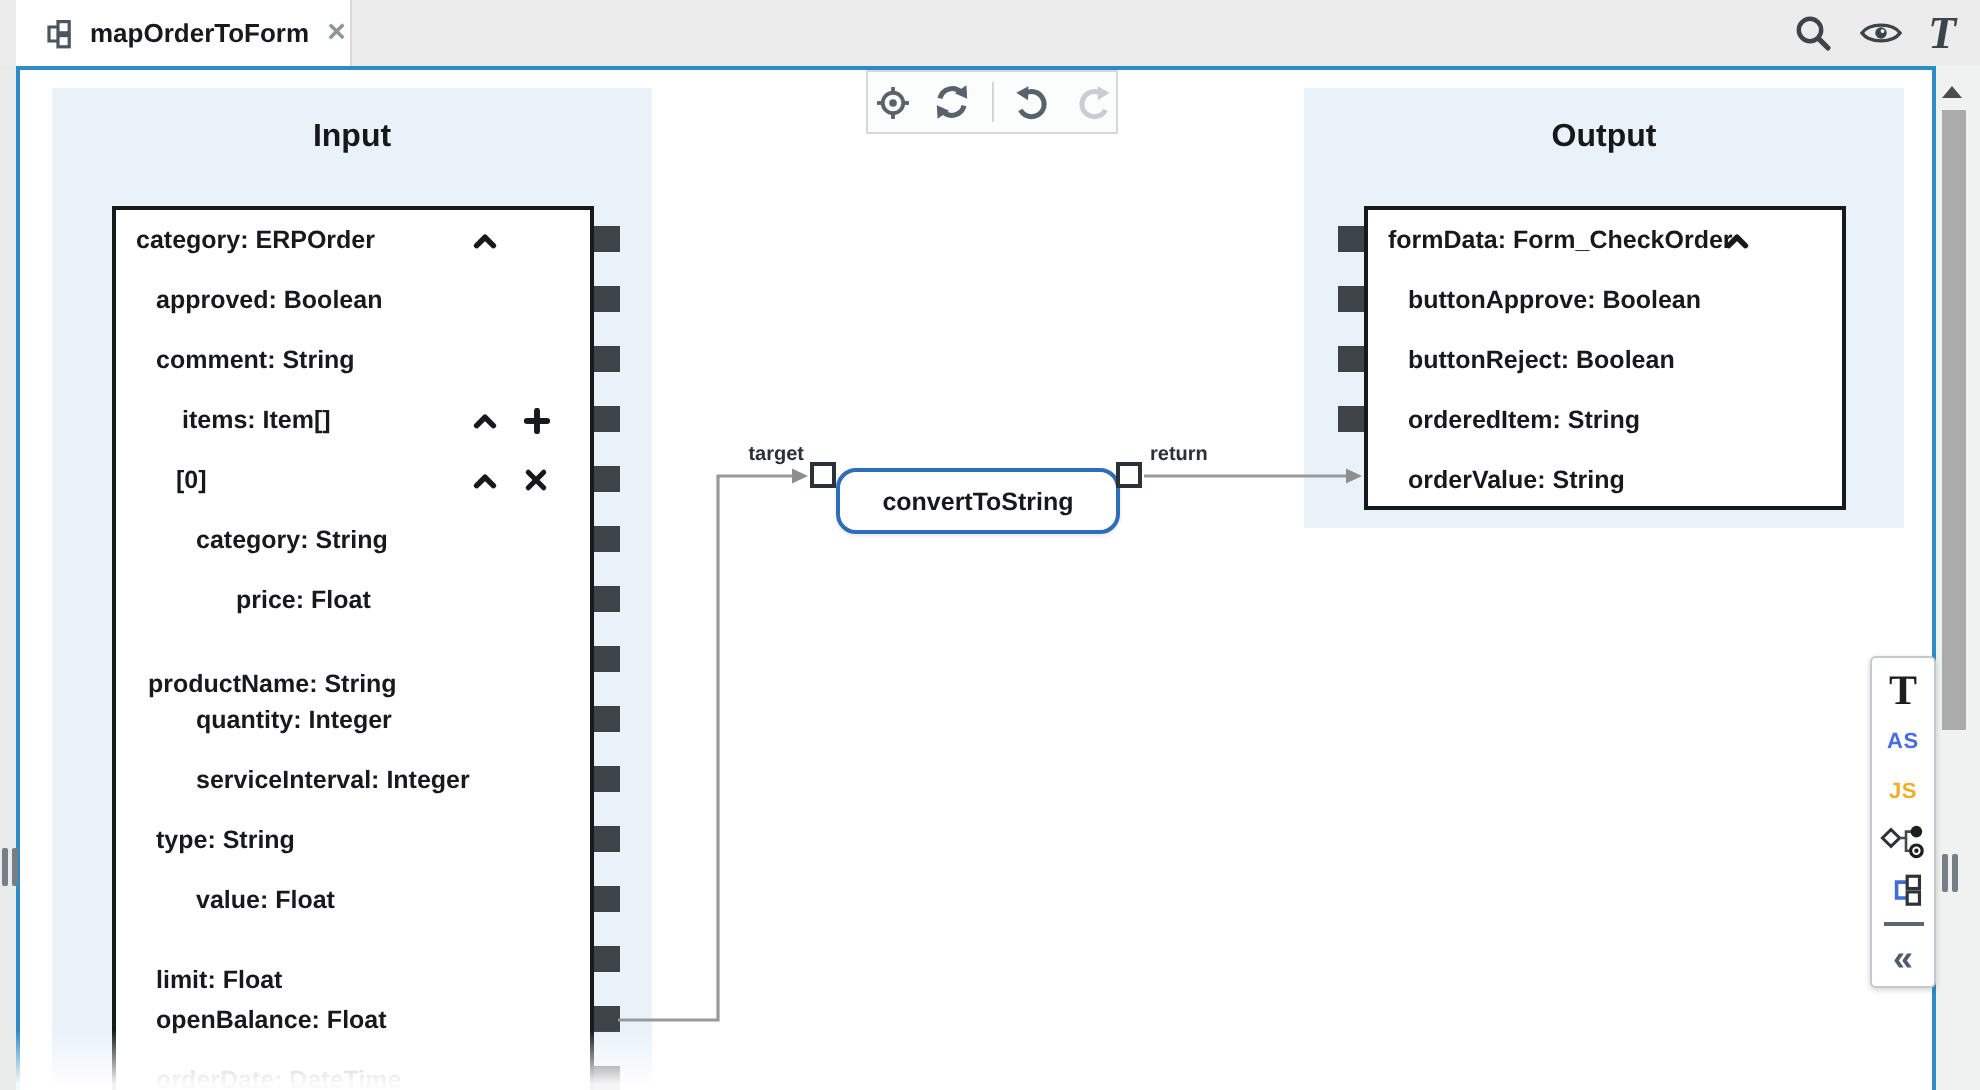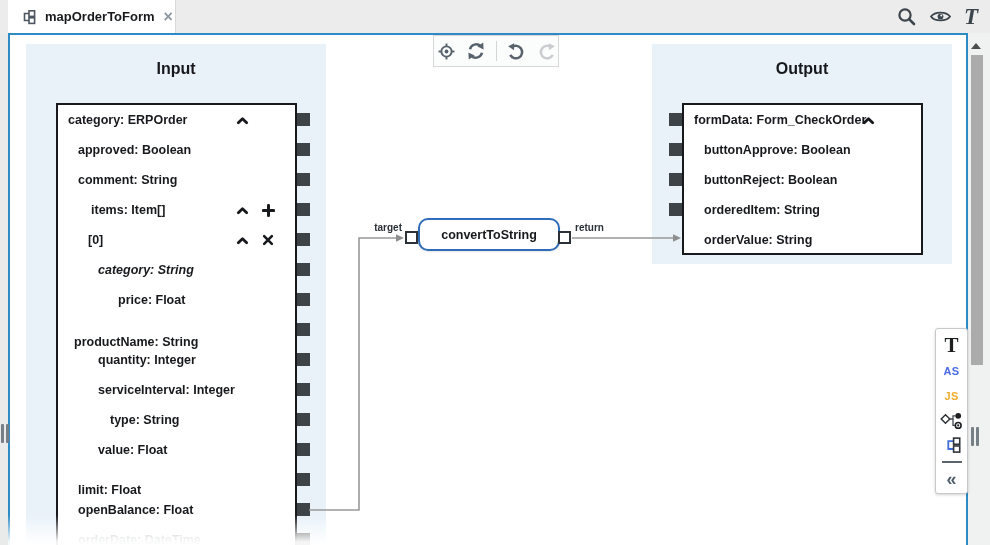--- a/index.html
+++ b/index.html
@@ -47,21 +47,21 @@
   .ports-right .port { right:-15px; }
   .ports-left .port { left:-15px; }
   .ctl { position:absolute; top:50%; transform:translateY(-50%); width:14px; height:14px;
          display:flex; align-items:center; justify-content:center; cursor:pointer; }
   .ctl.col1 { right:46px; } .ctl.col2 { right:20px; }
 
   
   .wires { position:absolute; left:0; top:0; z-index:3; pointer-events:none; }
 
   
-  .fnode { position:absolute; left:418px; top:218px; width:142px; height:33px; background:#fff;
+  .fnode { position:absolute; left:418px; top:234px; width:142px; height:33px; background:#fff;
            border:2px solid #2f6db8; border-radius:10px; display:flex; align-items:center; justify-content:center;
            font-size:12.5px; font-weight:bold; color:#16181b; z-index:4; box-shadow:0 1px 2px rgba(0,0,0,.10); }
   .fport { position:absolute; width:13px; height:13px; background:#fff; border:2px solid #2b3136; z-index:4; }
   .fport-in { left:405px; top:231px; } .fport-out { left:558px; top:231px; }
   .plabel { position:absolute; font-size:10px; font-weight:bold; color:#2b3136; z-index:4; }
   .plabel-target { left:366px; top:222px; width:36px; text-align:right; }
   .plabel-return { left:575px; top:222px; }
 
   
   .fade { position:absolute; left:8px; top:515px; width:332px; height:30px; z-index:5; pointer-events:none;
@@ -190,21 +190,21 @@
           </span>
           <span class="ctl col2">
             <svg width="12" height="12" viewBox="0 0 14 14">
               <path d="M2.5 2.5 L11.5 11.5 M11.5 2.5 L2.5 11.5" stroke="#17191c" stroke-width="3" stroke-linecap="round"></path>
             </svg>
           </span>
         </span>
         <span class="port"></span>
       </div>
       <div class="trow">
-        <span class="trow-label" style="padding-left: 40px; font-style: italic;">category: String</span>
+        <span class="trow-label" style="padding-left: 40px;">category: String</span>
         <span></span>
         <span class="port"></span>
       </div>
       <div class="trow">
         <span class="trow-label" style="padding-left: 40px; margin-left: 20px;">price: Float</span>
         <span></span>
         <span class="port"></span>
       </div>
       <div class="trow">
         <span class="trow-label" style="padding-left: 16px; margin-top: 24px;">productName: String</span>
@@ -215,21 +215,21 @@
         <span class="trow-label" style="padding-left: 40px;">quantity: Integer</span>
         <span></span>
         <span class="port"></span>
       </div>
       <div class="trow">
         <span class="trow-label" style="padding-left: 40px;">serviceInterval: Integer</span>
         <span></span>
         <span class="port"></span>
       </div>
       <div class="trow">
-        <span class="trow-label" style="padding-left: 52px;">type: String</span>
+        <span class="trow-label" style="padding-left: 20px;">type: String</span>
         <span></span>
         <span class="port"></span>
       </div>
       <div class="trow">
         <span class="trow-label" style="padding-left: 40px;">value: Float</span>
         <span></span>
         <span class="port"></span>
       </div>
       <div class="trow">
         <span class="trow-label" style="padding-left: 20px; margin-top: 19px;">limit: Float</span>

